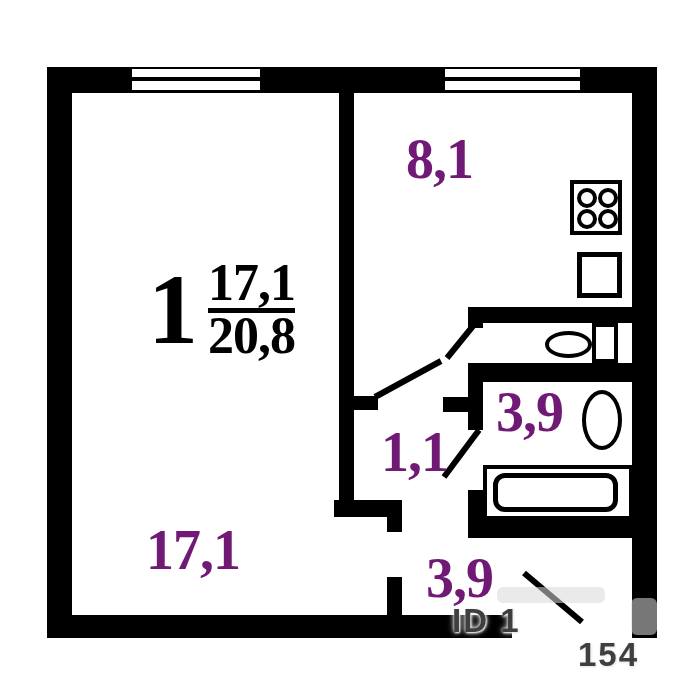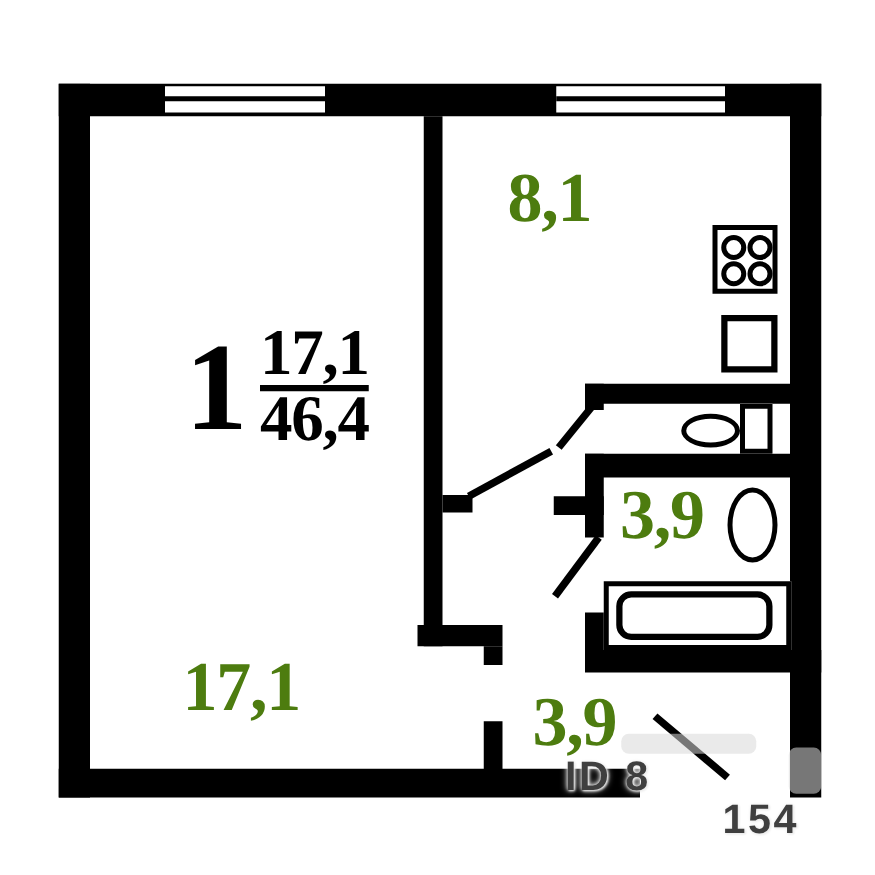--- a/index.html
+++ b/index.html
@@ -5,21 +5,21 @@
   html,body{margin:0;padding:0;background:#ffffff;}
   #stage{
     position:relative;width:700px;height:700px;background:#ffffff;overflow:hidden;
     font-family:"Liberation Serif",serif;
   }
   .wall{position:absolute;background:#000000;}
   .win-glass{position:absolute;background:#ffffff;}
   .win-bar{position:absolute;background:#000000;}
   .fixture{position:absolute;border:4px solid #000;background:#fff;box-sizing:border-box;}
   .label{
-    position:absolute;font-weight:bold;color:#4d7c0f;line-height:1;
+    position:absolute;font-weight:bold;color:#701a75;line-height:1;
     font-family:"Liberation Serif",serif;letter-spacing:-1px;white-space:nowrap;
   }
   .room-area{font-size:56px;}
   .summary{position:absolute;display:flex;align-items:center;}
   .big-num{font-size:100px;font-weight:bold;line-height:.78;letter-spacing:-2px;}
   .frac{display:inline-flex;flex-direction:column;align-items:center;margin-left:12px;}
   .frac-num{font-size:52px;font-weight:bold;line-height:.82;letter-spacing:-1px;}
   .frac-line{height:5px;background:#000;width:100%;margin:3px 0 2px 0;}
   .stove-grid{position:absolute;display:grid;grid-template-columns:1fr 1fr;gap:1px;padding:2px;box-sizing:border-box;}
   .burner{width:20px;height:20px;border:4px solid #000;border-radius:50%;box-sizing:border-box;background:#fff;}
@@ -82,27 +82,28 @@
   <div class="fixture" style="left:582px;top:390px;width:40px;height:60px;border-radius:50%;"></div>
 
   <div class="fixture" style="left:483px;top:465px;width:150px;height:55px;"></div>
   <div class="fixture" style="left:493px;top:473px;width:125px;height:39px;border-width:5px;border-radius:12px;"></div>
 
   <div class="summary" style="left:148px;top:262px;">
     <span class="big-num">1</span>
     <span class="frac">
       <span class="frac-num">17,1</span>
       <span class="frac-line"></span>
-      <span class="frac-num">46,4</span>
+      <span class="frac-num">20,8</span>
     </span>
   </div>
 
   <div class="label room-area" style="left:406px;top:131px;">8,1</div>
   <div class="label room-area" style="left:496px;top:384px;">3,9</div>
+  <div class="label room-area" style="left:381px;top:424px;">1,1</div>
   <div class="label room-area" style="left:146px;top:522px;">17,1</div>
   <div class="label room-area" style="left:426px;top:550px;">3,9</div>
 
   <div class="wm-smudge" style="left:497px;top:587px;width:108px;height:16px;"></div>
   <div class="wm-smudge" style="left:631px;top:598px;width:26px;height:37px;"></div>
-  <div class="wm-text" style="left:452px;top:604px;">ID 8</div>
+  <div class="wm-text" style="left:452px;top:604px;">ID 1</div>
   <div class="wm-text" style="left:578px;top:604px;margin-top:34px;">154</div>
 
 </div>
 
 </body></html>

